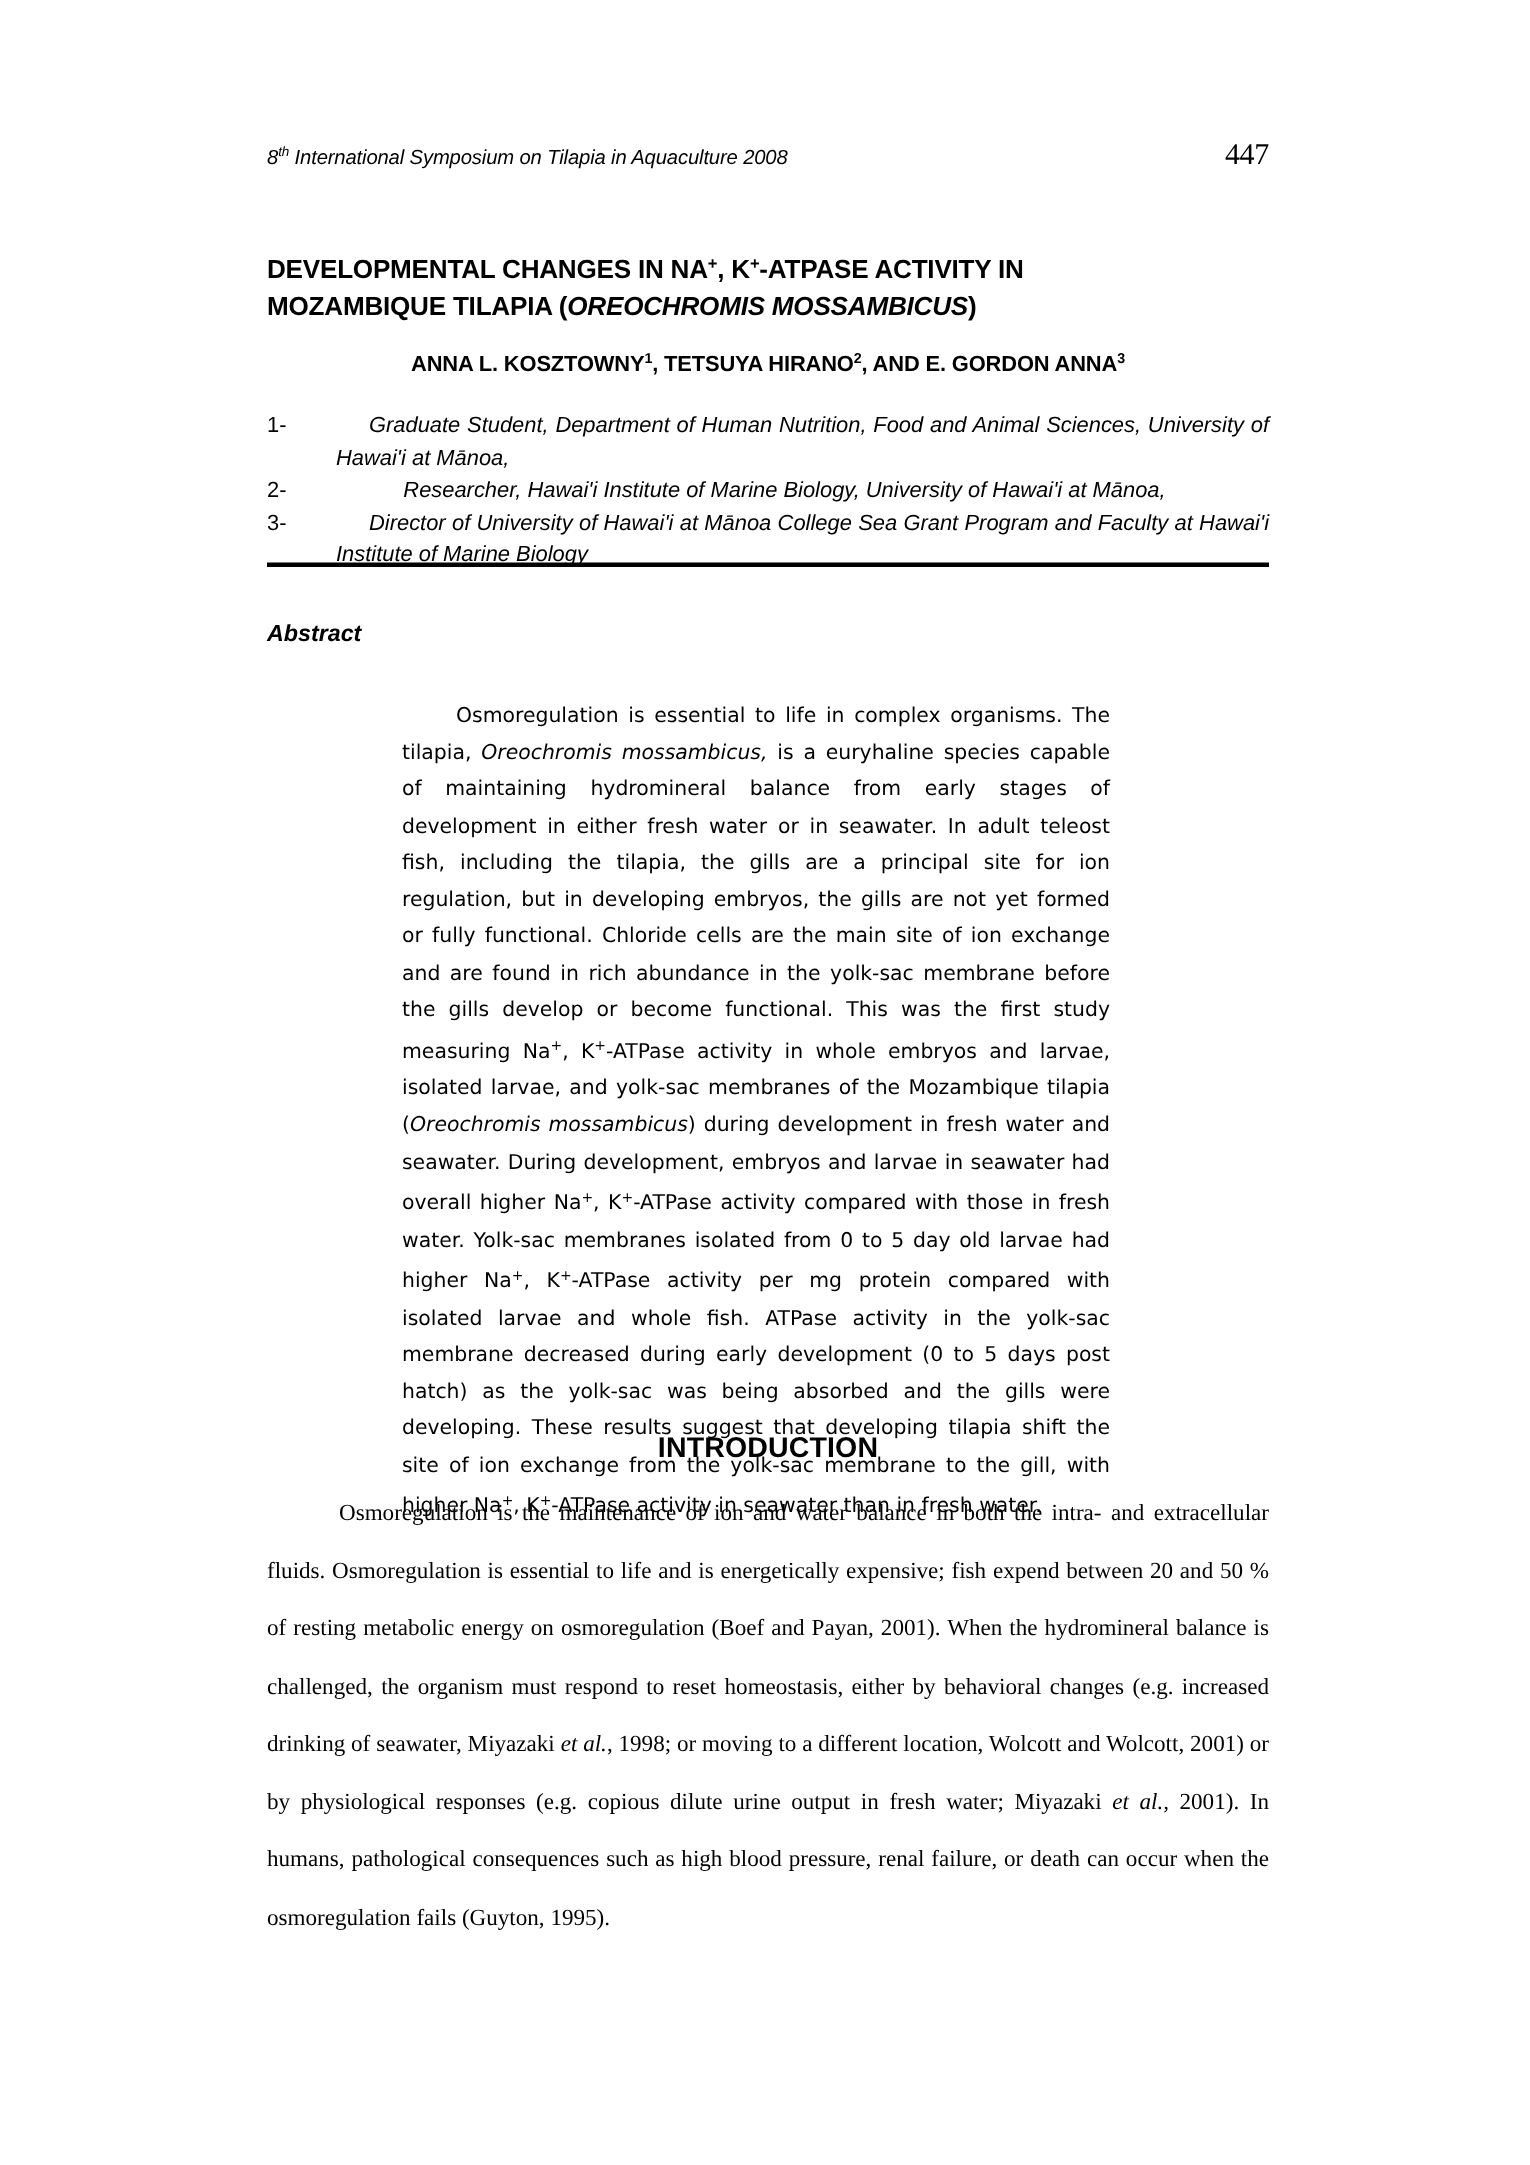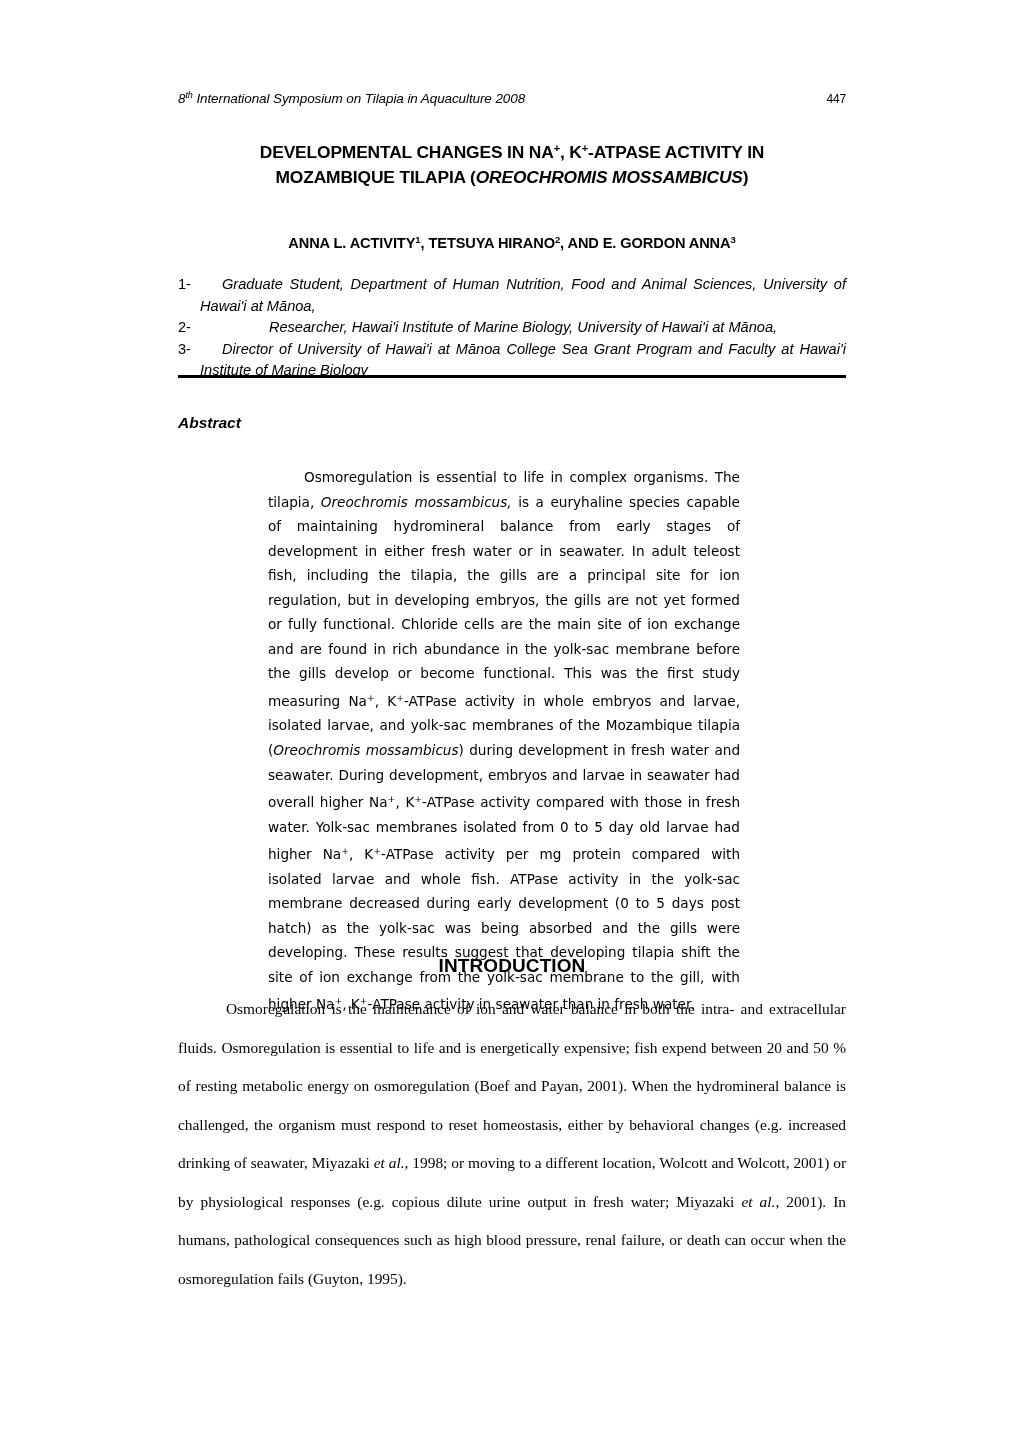--- a/index.html
+++ b/index.html
@@ -38,33 +38,33 @@
     font-style: italic;
     font-size: 13.5px;
     letter-spacing: -0.1px;
     white-space: nowrap;
   }
   .runhead-title sup {
     font-size: 9px;
     vertical-align: 5px;
   }
   .runhead-page {
-    font-family: Liberation Sans, sans-serif;
-    font-size: 12px;
+    font-family: Liberation Serif, serif;
+    font-size: 20px;
     letter-spacing: -0.2px;
     margin-top: 34px;
   }
 
   
   .doc-title {
     position: absolute;
     left: 178px;
-    top: 124px;
-    width: 668px;
-    text-align: center;
+    top: 152px;
+    width: 668px;
+    text-align: left;
     font-family: "Liberation Sans", sans-serif;
     font-weight: bold;
     font-size: 17.4px;
     line-height: 25px;
     letter-spacing: -0.15px;
   }
   .doc-title sup {
     font-size: 11px;
     vertical-align: 6px;
     font-weight: bold;
@@ -110,20 +110,21 @@
     flex: 0 0 22px;
     font-style: normal;
   }
   .affil-txt {
     flex: 1 1 auto;
     text-align: justify;
     text-justify: inter-word;
   }
   .affil-txt.indent2 {
     text-indent: 22px;
+    margin-left: 24px;
   }
   .affil-txt.nojust {
     text-align: center;
   }
 
   .rule {
     position: absolute;
     left: 178px;
     top: 375px;
     width: 668px;
@@ -196,21 +197,21 @@
 
 <div class="page">
 
   <div class="runhead">
     <div class="runhead-title"><span>8</span><sup>th</sup><span> International Symposium on Tilapia in Aquaculture 2008</span></div>
     <div class="runhead-page">447</div>
   </div>
 
   <h1 class="doc-title"><span>DEVELOPMENTAL CHANGES IN NA</span><sup>+</sup><span>, K</span><sup>+</sup><span>-ATPASE ACTIVITY IN</span><br><span>MOZAMBIQUE TILAPIA (</span><span class="ital">OREOCHROMIS MOSSAMBICUS</span><span>)</span><br></h1>
 
-  <div class="authors"><span>ANNA L. ACTIVITY</span><sup>1</sup><span>, </span><span>TETSUYA HIRANO</span><sup>2</sup><span>, AND </span><span>E. GORDON ANNA</span><sup>3</sup></div>
+  <div class="authors"><span>ANNA L. KOSZTOWNY</span><sup>1</sup><span>, </span><span>TETSUYA HIRANO</span><sup>2</sup><span>, AND </span><span>E. GORDON ANNA</span><sup>3</sup></div>
 
   <div class="affils">
     <div class="affil-row">
       <span class="affil-num">1-</span>
       <span class="affil-txt indent2">Graduate Student, Department of Human Nutrition, Food and Animal Sciences, University of Hawai'i at Mānoa,</span>
     </div>
     <div class="affil-row">
       <span class="affil-num">2-</span>
       <span class="affil-txt nojust">Researcher, Hawai'i Institute of Marine Biology, University of Hawai'i at Mānoa,</span>
     </div>

